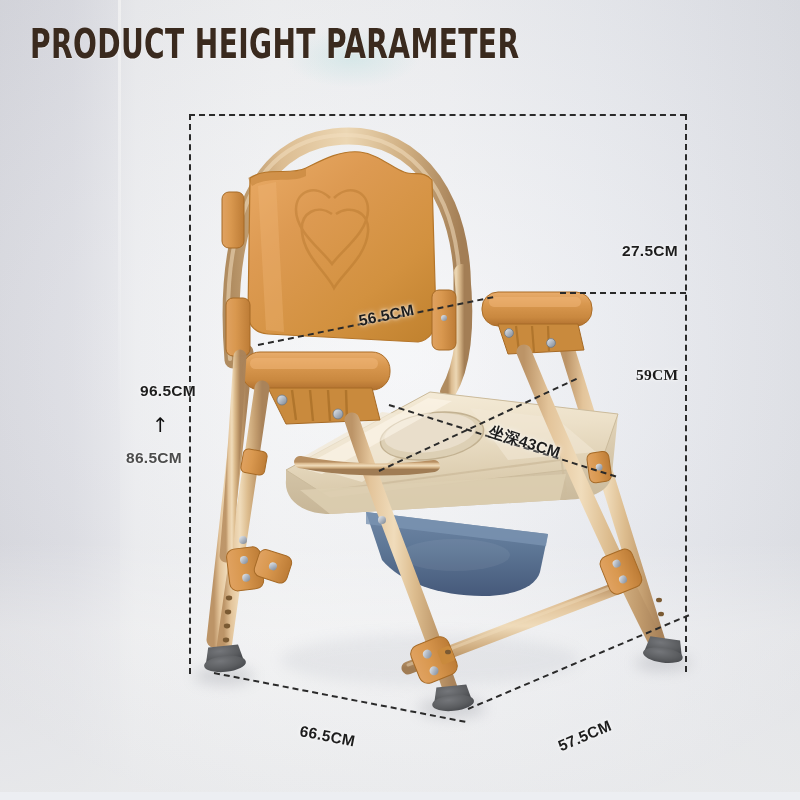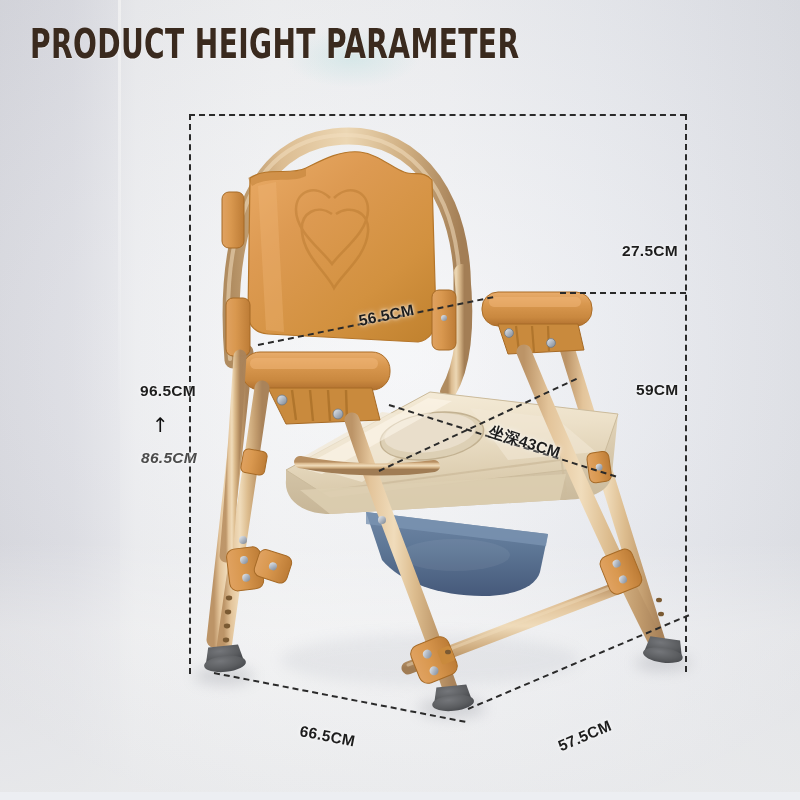--- a/index.html
+++ b/index.html
@@ -349,27 +349,27 @@
   <div class="dash-d" style="left:379px;top:470px;width:218px;transform:rotate(-25deg);"></div>
 
   <div class="dash-d" style="left:258px;top:344px;width:240px;transform:rotate(-11.5deg);"></div>
 
   <div class="dash-d" style="left:214px;top:672px;width:256px;transform:rotate(11deg);"></div>
 
   <div class="dash-d" style="left:468px;top:708px;width:240px;transform:rotate(-23deg);"></div>
 
   <div class="dim" style="left:622px;top:213px;margin-top:29px;">27.5CM</div>
 
-  <div class="dim" style="left:636px;top:381px;">59CM</div>
+  <div class="dim" style="left:636px;top:366px;font-family:Liberation Serif, serif;">59CM</div>
 
   <div class="dim" style="left:140px;top:382px;">96.5CM</div>
 
   <div class="arrow-up" style="left:152px;top:415px;">↑</div>
 
-  <div class="dim grey" style="left:141px;top:449px;font-style:italic;">86.5CM</div>
+  <div class="dim grey" style="left:126px;top:449px;">86.5CM</div>
 
   <div class="dim" style="left:359px;top:312px;transform:rotate(-11.5deg);">56.5CM</div>
 
   <div class="dim" style="left:489px;top:421px;transform:rotate(17.5deg);">坐深43CM</div>
 
   <div class="dim" style="left:300px;top:722px;transform:rotate(11deg);">66.5CM</div>
 
   <div class="dim" style="left:559px;top:738px;transform:rotate(-23deg);">57.5CM</div>
 
 </div>

